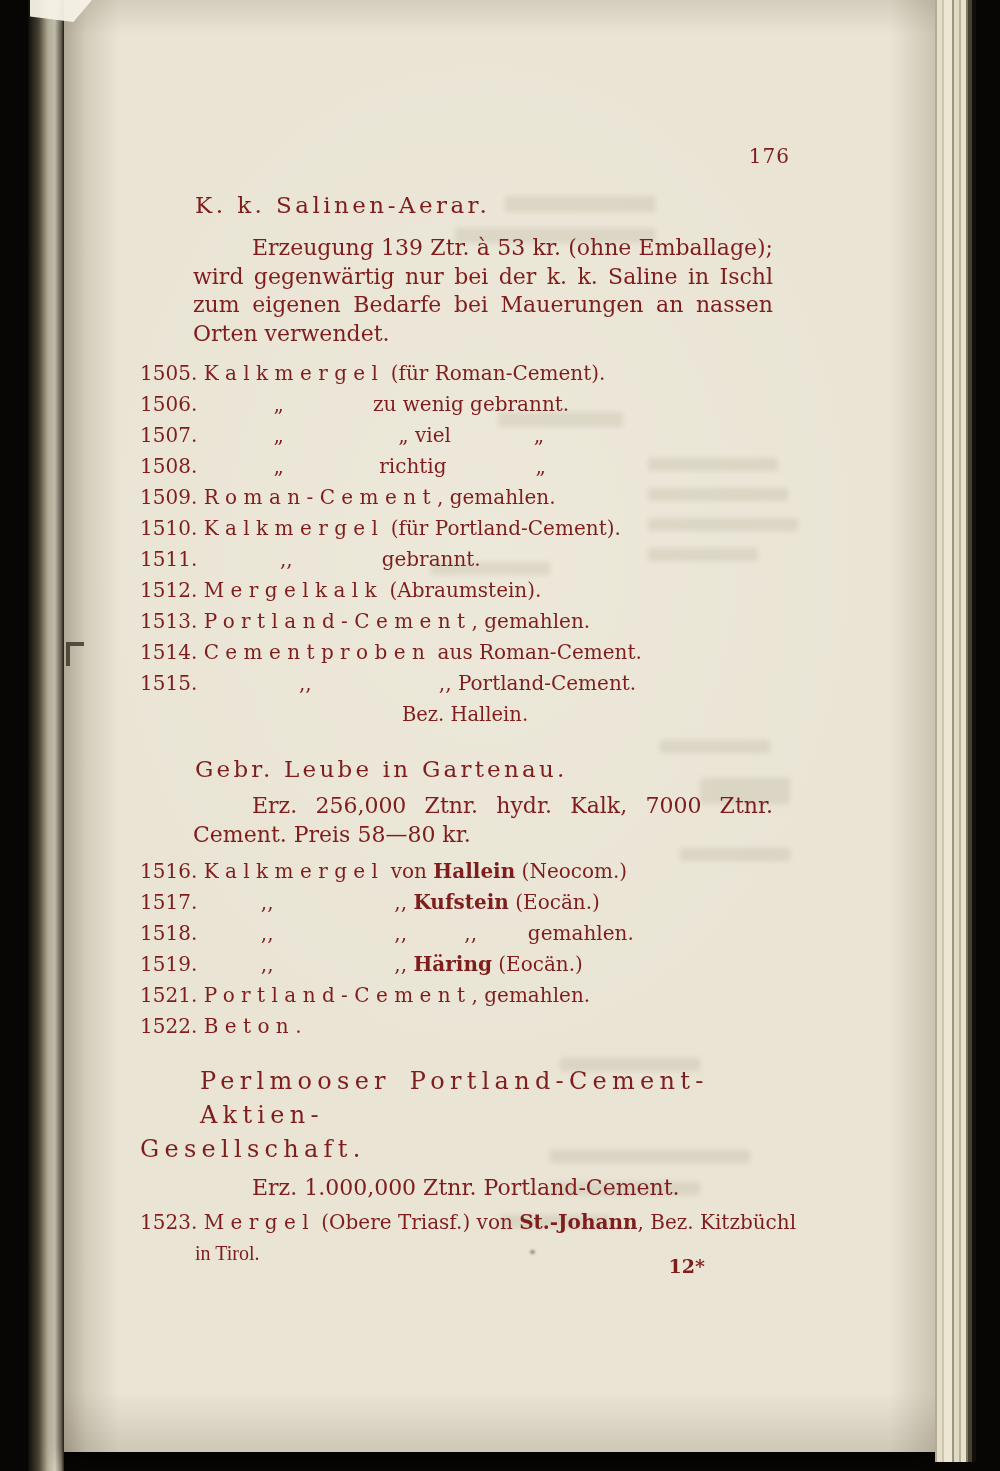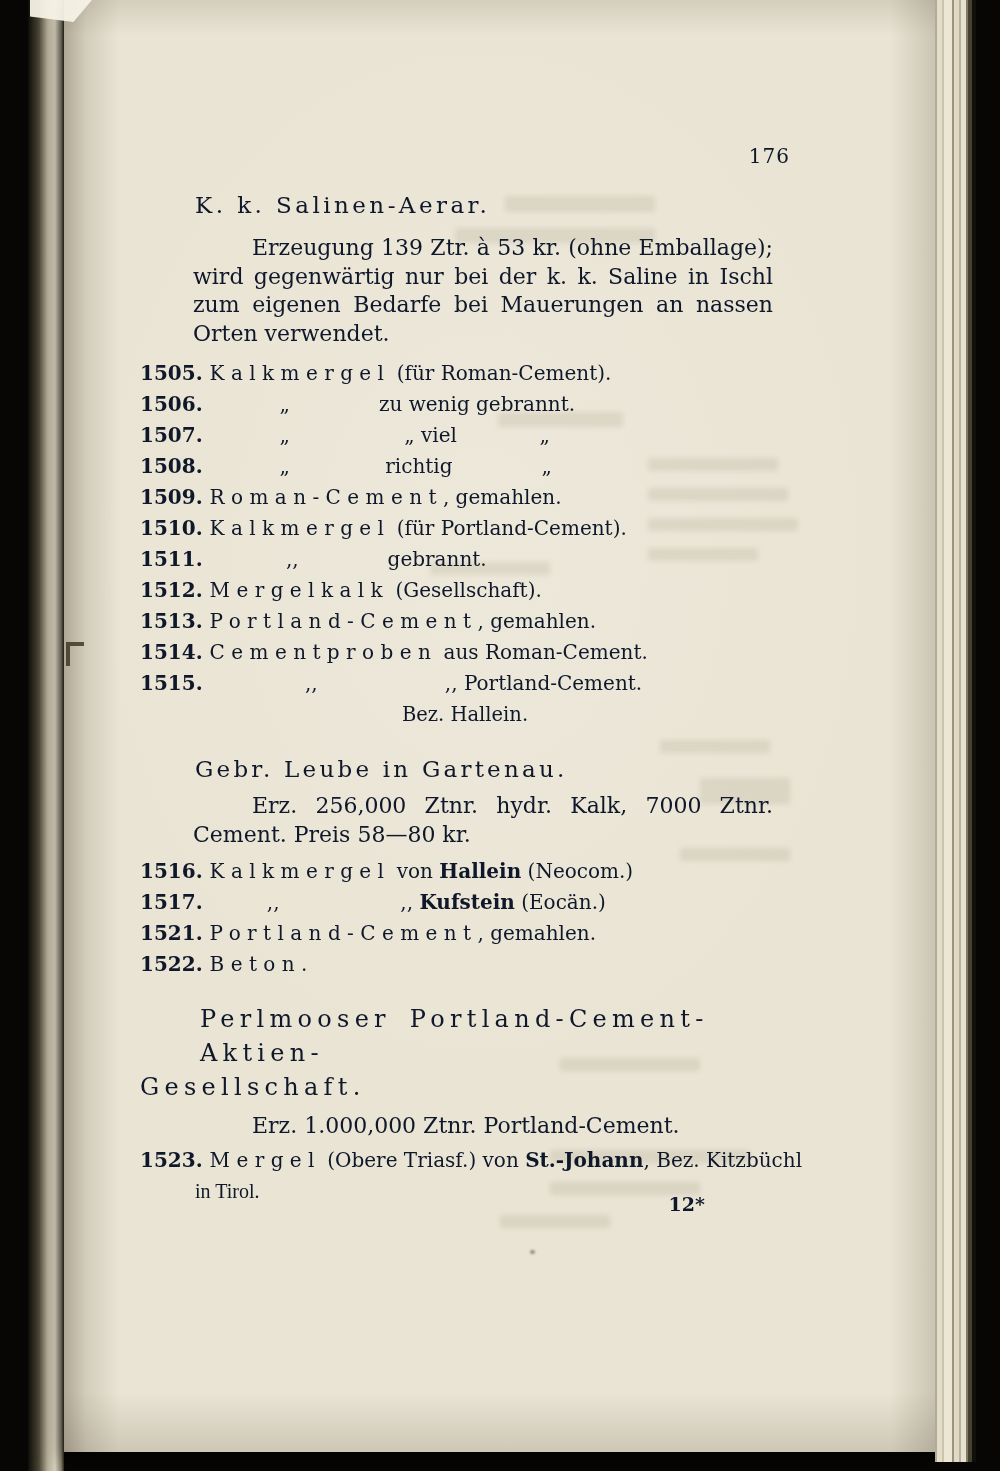--- a/index.html
+++ b/index.html
@@ -65,21 +65,21 @@
   .h3a { margin:22px 0 0 60px; font-size:24px; font-weight:400; letter-spacing:.22em; word-spacing:.25em; line-height:34px; }
   .h3b { margin:0; font-size:24px; font-weight:400; letter-spacing:.22em; line-height:34px; }
 
   .intro { margin:14px 0 0 53px; width:580px; text-indent:59px; text-align:justify; font-size:22px; line-height:28.5px; }
   .mt8 { margin-top:8px; }
 
   .entries { margin-top:10px; }
   .entries-tight { margin-top:7px; }
   .entries-last { margin-top:4px; }
   .entry { font-size:20px; line-height:31px; white-space:pre; }
-  .entry .num { font-weight:700; display:inline-block; min-width:57px; }
+  .entry .num { font-weight:400; display:inline-block; min-width:57px; }
   .entry-cont { font-size:20px; line-height:31px; margin-left:55px;font-family:Liberation Serif, serif; }
 
   .note-l1 { margin:0; font-size:19.5px; line-height:31px; white-space:pre; }
   .note-l2 { margin:0; font-size:19.5px; line-height:31px; text-align:center; }
 
   .sig { margin-top:-14px; text-align:right; padding-right:85px; font-size:19px; line-height:22px;font-weight:bold; }
 
   .sp { letter-spacing:.32em; }
   .b  { font-weight:700; letter-spacing:0; }
 </style>
@@ -103,46 +103,48 @@
     <div class="ghost" style="left:596px;top:740px;width:110px;height:13px"></div>
     <div class="ghost" style="left:636px;top:778px;width:90px;height:26px"></div>
     <div class="ghost" style="left:616px;top:848px;width:110px;height:13px"></div>
     <div class="ghost" style="left:496px;top:1058px;width:140px;height:13px"></div>
     <div class="ghost" style="left:486px;top:1150px;width:200px;height:13px"></div>
     <div class="ghost" style="left:486px;top:1182px;width:150px;height:13px"></div>
     <div class="ghost" style="left:436px;top:1215px;width:110px;height:13px"></div>
     <div class="artifact"></div>
     <div class="speck"></div>
 
-    <div class="content" style="color: #0f172a; margin-top: 16px;">
+    <div class="content" style="color: #7f1d1d; margin-top: 16px;">
 
       <div class="pagenum">176</div>
 
       <div class="h1">K. k. Salinen-Aerar.</div>
       <p class="intro">Erzeugung 139 Ztr. à 53 kr. (ohne Emballage); wird gegenwärtig nur bei der k. k. Saline in Ischl zum eigenen Bedarfe bei Mauerungen an nassen Orten verwendet.</p>
       <div class="entries" id="entries-0">
           <div class="entry"><span class="num">1505. </span><span class="txt"><span class="sp">Kalkmergel</span><span> (für Roman-Cement).</span></span></div>
           <div class="entry"><span class="num">1506. </span><span class="txt"><span>           „              zu wenig gebrannt.</span></span></div>
           <div class="entry"><span class="num">1507. </span><span class="txt"><span>           „                  „ viel             „</span></span></div>
           <div class="entry"><span class="num">1508. </span><span class="txt"><span>           „               richtig              „</span></span></div>
           <div class="entry"><span class="num">1509. </span><span class="txt"><span class="sp">Roman-Cement</span><span>, gemahlen.</span></span></div>
           <div class="entry"><span class="num">1510. </span><span class="txt"><span class="sp">Kalkmergel</span><span> (für Portland-Cement).</span></span></div>
           <div class="entry"><span class="num">1511. </span><span class="txt"><span>            ,,              gebrannt.</span></span></div>
-          <div class="entry"><span class="num">1512. </span><span class="txt"><span class="sp">Mergelkalk</span><span> (Gesellschaft).</span></span></div>
+          <div class="entry"><span class="num">1512. </span><span class="txt"><span class="sp">Mergelkalk</span><span> (Abraumstein).</span></span></div>
           <div class="entry"><span class="num">1513. </span><span class="txt"><span class="sp">Portland-Cement</span><span>, gemahlen.</span></span></div>
           <div class="entry"><span class="num">1514. </span><span class="txt"><span class="sp">Cementproben</span><span> aus Roman-Cement.</span></span></div>
           <div class="entry"><span class="num">1515. </span><span class="txt"><span>               ,,                    ,, Portland-Cement.</span></span></div>
         </div>
       <p class="note-l2">Bez. Hallein.</p>
 
       <div class="h2">Gebr. Leube in Gartenau.</div>
       <p class="intro mt8">Erz. 256,000 Ztnr. hydr. Kalk, 7000 Ztnr. Cement. Preis 58—80 kr.</p>
       <div class="entries entries-tight" id="entries-1">
           <div class="entry"><span class="num">1516. </span><span class="txt"><span class="sp">Kalkmergel</span><span> von </span><span class="b">Hallein</span><span> (Neocom.)</span></span></div>
           <div class="entry"><span class="num">1517. </span><span class="txt"><span>         ,,                   ,, </span><span class="b">Kufstein</span><span> (Eocän.)</span></span></div>
+          <div class="entry"><span class="num">1518. </span><span class="txt"><span>         ,,                   ,,         ,,        gemahlen.</span></span></div>
+          <div class="entry"><span class="num">1519. </span><span class="txt"><span>         ,,                   ,, </span><span class="b">Häring</span><span> (Eocän.)</span></span></div>
           <div class="entry"><span class="num">1521. </span><span class="txt"><span class="sp">Portland-Cement</span><span>, gemahlen.</span></span></div>
           <div class="entry"><span class="num">1522. </span><span class="txt"><span class="sp">Beton</span><span>.</span></span></div>
         </div>
 
       <div class="h3a">Perlmooser Portland-Cement-Aktien-</div>
       <div class="h3b">Gesellschaft.</div>
       <p class="intro mt8">Erz. 1.000,000 Ztnr. Portland-Cement.</p>
       <div class="entries entries-last" id="entries-2">
           <div class="entry"><span class="num">1523. </span><span class="txt"><span class="sp">Mergel</span><span> (Obere Triasf.) von </span><span class="b">St.-Johann</span><span>, Bez. Kitzbüchl</span></span></div>
           <div class="entry-cont">in Tirol.</div>

